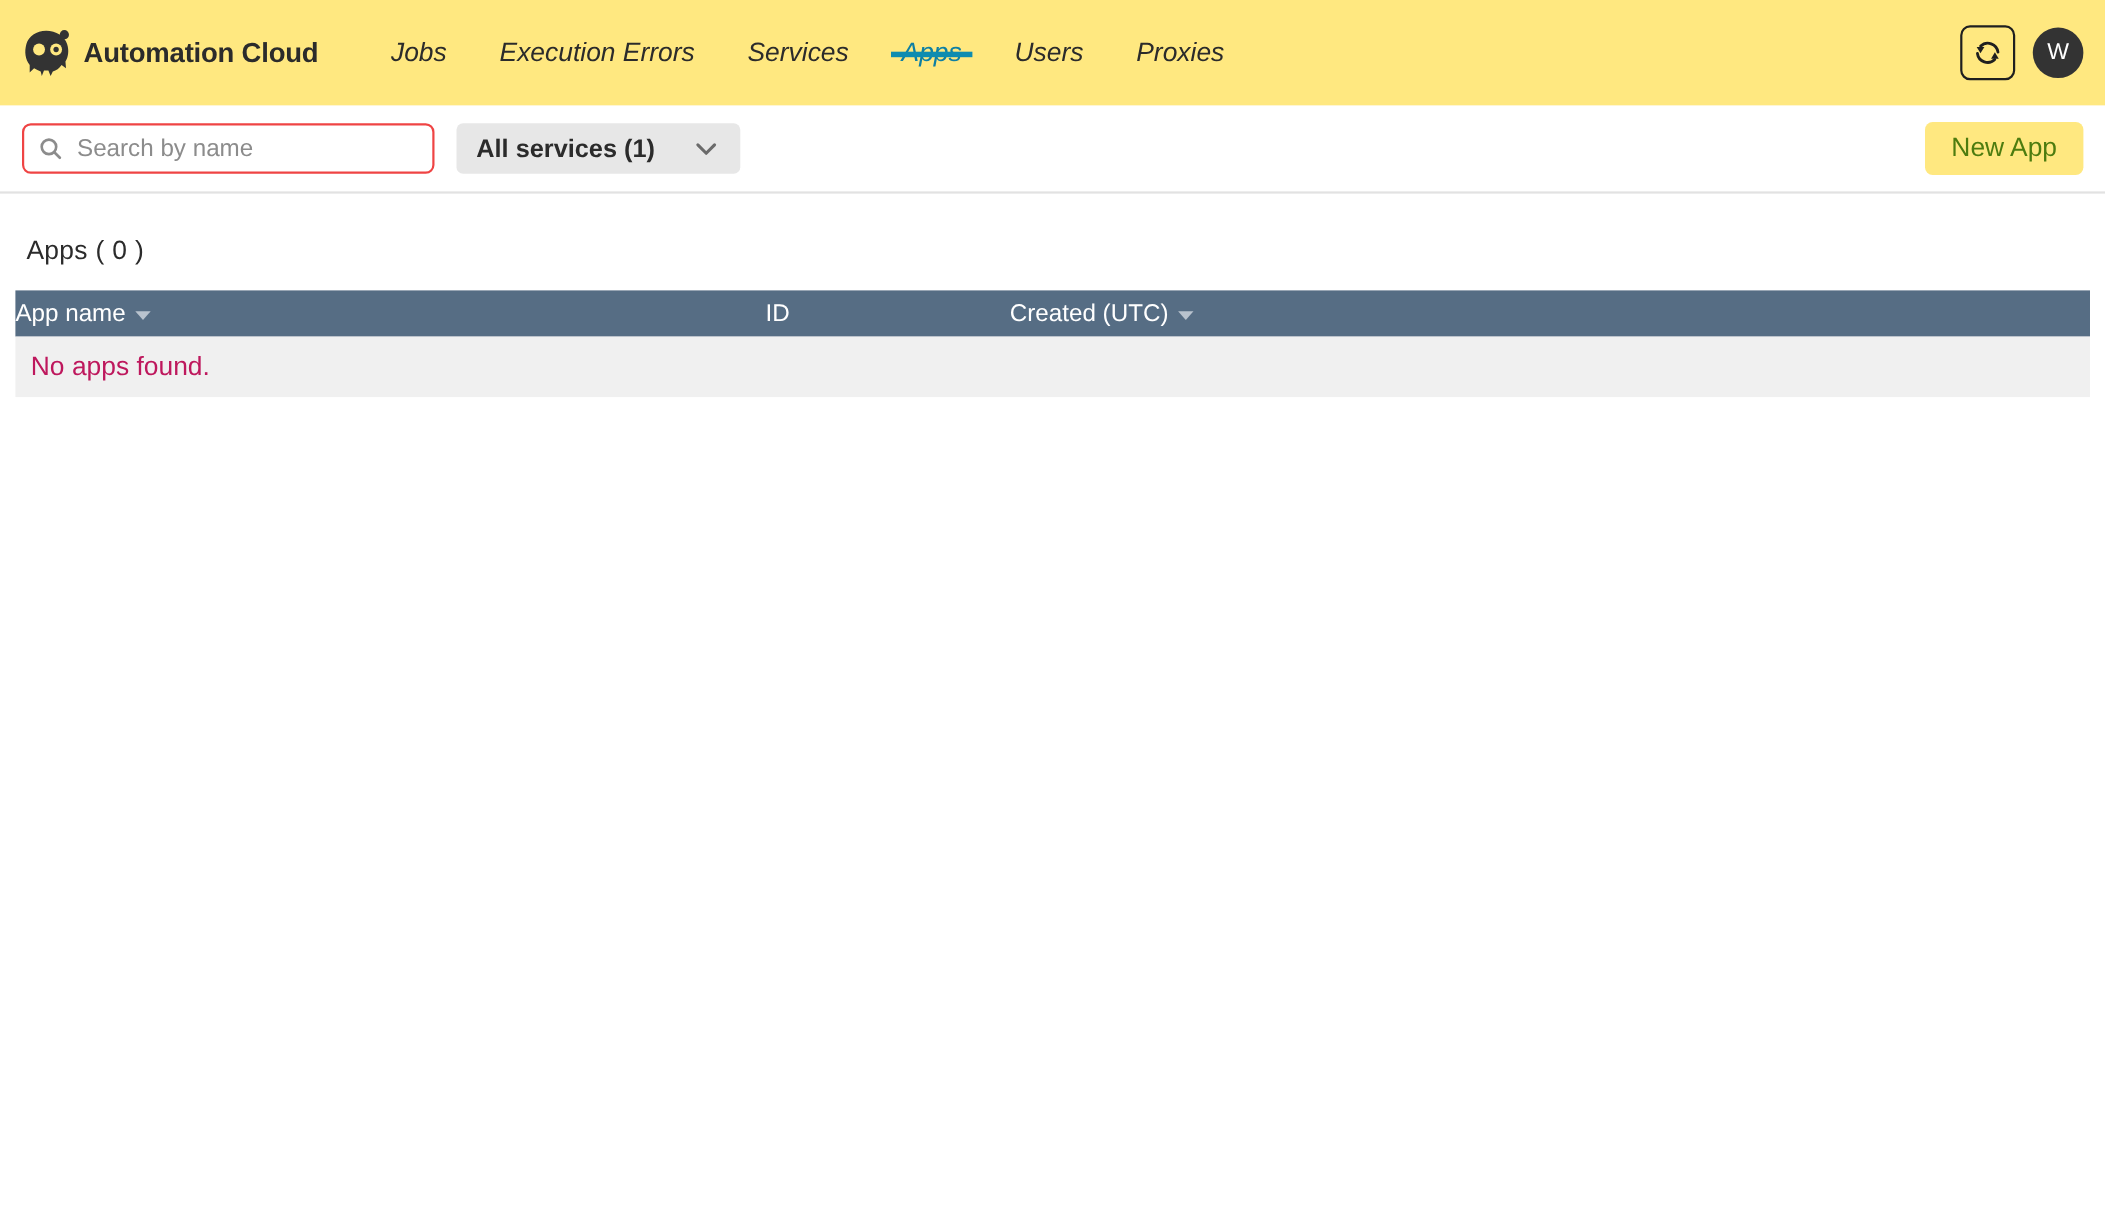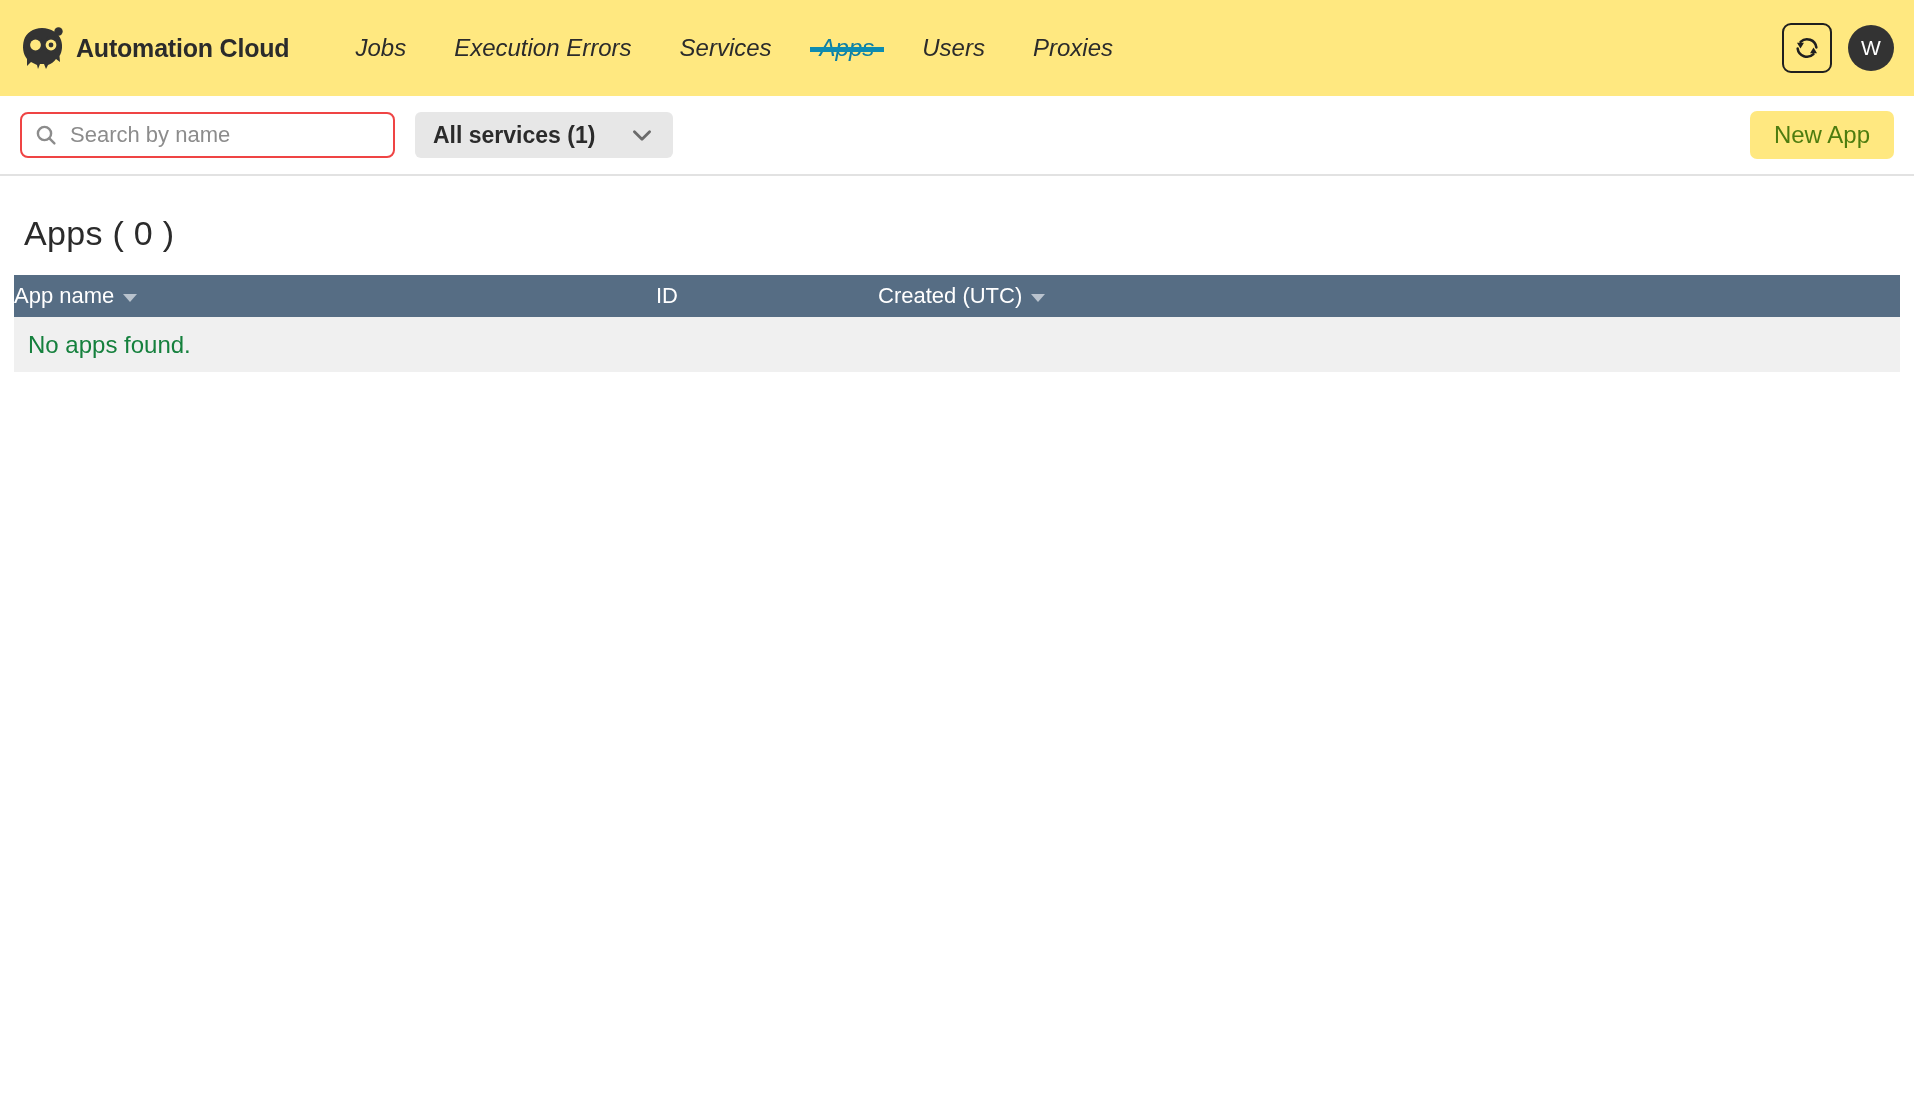--- a/index.html
+++ b/index.html
@@ -150,21 +150,21 @@
     font-size:24px;
     color:#4d7c0f;
     cursor:pointer;
     font-family:"Liberation Sans", sans-serif;
     white-space:nowrap;
   }
 
   
   .content { padding:0 14px; }
   .page-title {
-    font-size:34px;
+    font-size:24px;
     color:#2b2b2b;
     font-weight:normal;
     margin:38px 0 22px 10px;
     letter-spacing:0.3px;
   }
 
   .table { width:1886px; }
   .table-head {
     background:#566d84;
     height:42px;
@@ -173,21 +173,21 @@
     color:#ffffff;
   }
   .th {
     font-size:22px;
     display:flex;
     align-items:center;
     gap:9px;
     cursor:pointer;
     white-space:nowrap;
   }
-  .th.static { cursor:default; }
+  .th.static { cursor:default;margin-left:40px; }
   .th-appname { padding-left:0; width:642px; }
   .th-id { width:222px; }
   .th-created { }
   .sort-caret {
     width:0; height:0;
     border-left:7px solid transparent;
     border-right:7px solid transparent;
     border-top:8px solid #b9c3ce;
     display:block;
     position:relative;
@@ -196,21 +196,21 @@
 
   .table-empty-row {
     background:#f0f0f0;
     height:55px;
     display:flex;
     align-items:center;
     padding-left:14px;
   }
   .empty-text {
     font-size:24px;
-    color:#15803d;
+    color:#be185d;
   }
 </style>
 </head>
 <body>
 
 <div class="topbar">
 
   <div class="brand">
     <span>
       <svg class="brand-logo" viewBox="0 0 46 44" xmlns="http://www.w3.org/2000/svg">

